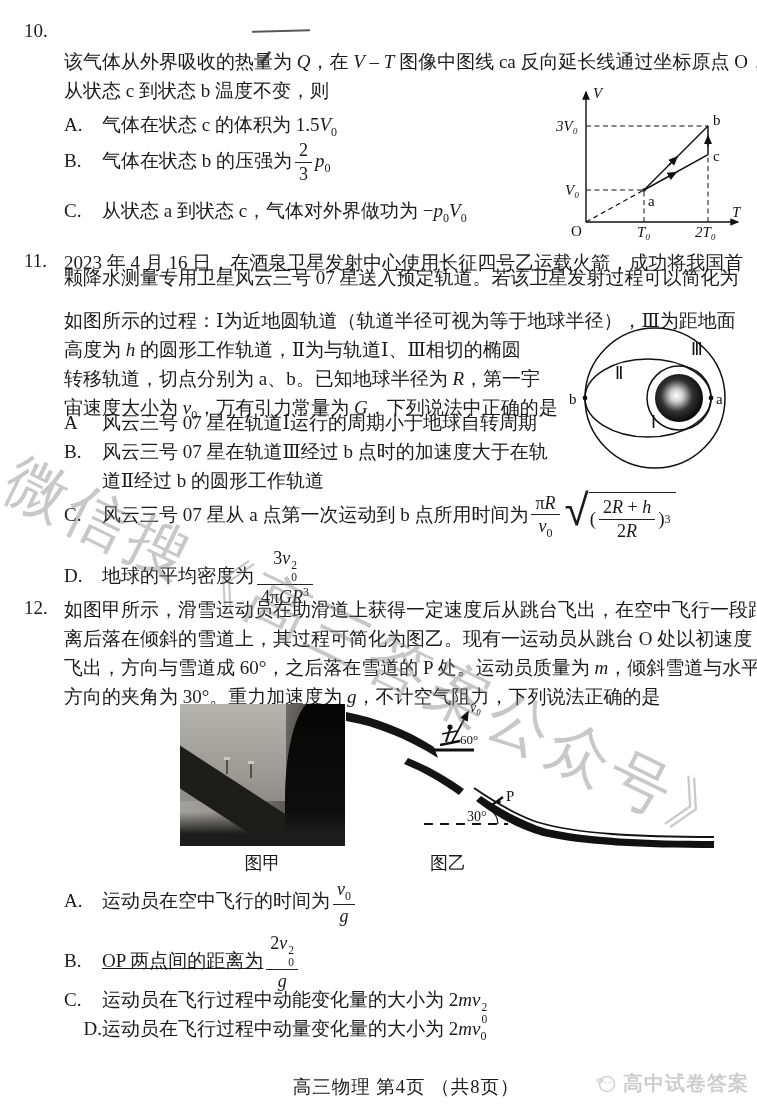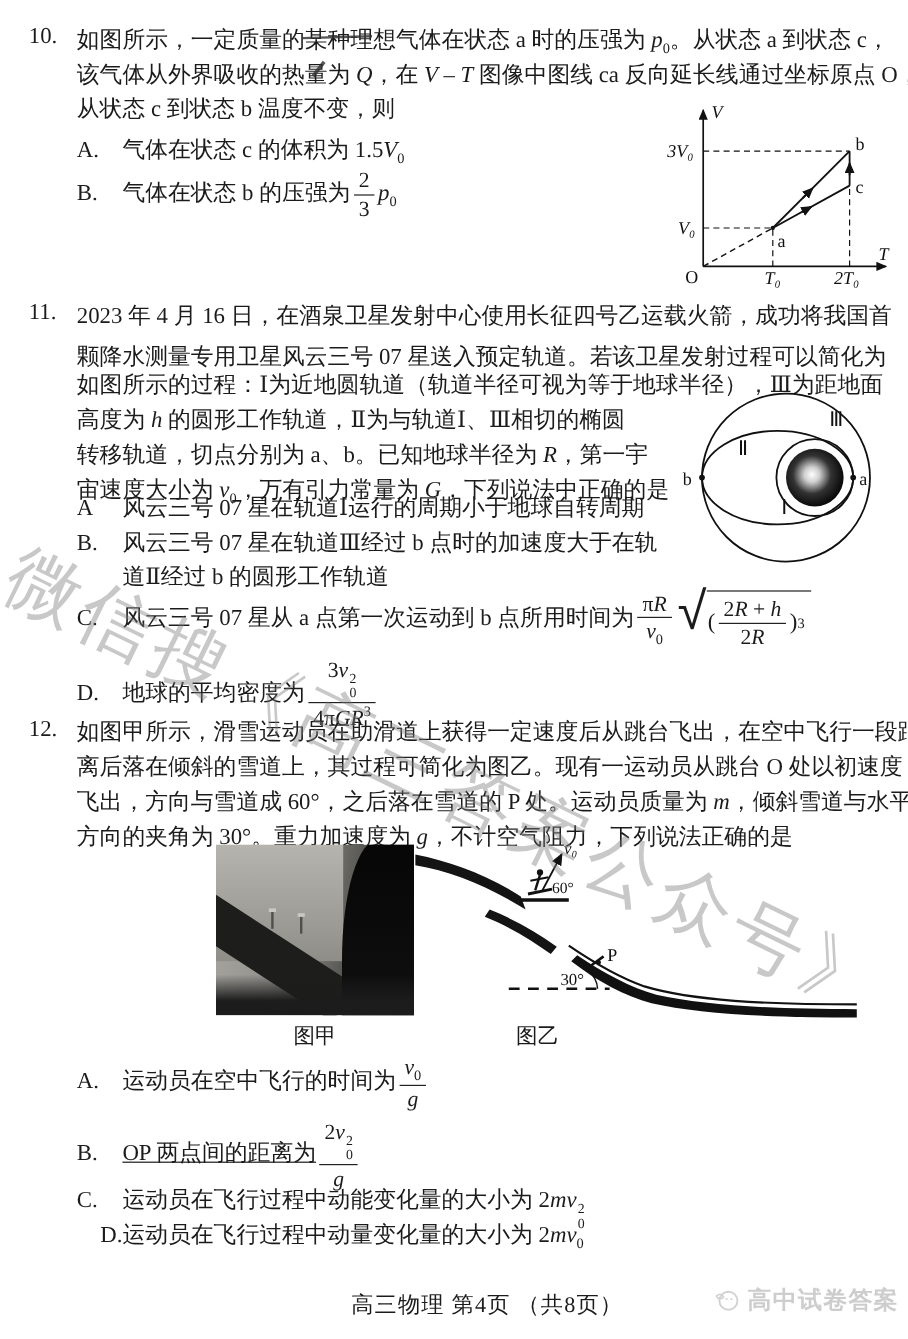--- a/index.html
+++ b/index.html
@@ -52,31 +52,33 @@
 
 <div class="page">
 
   <div class="watermark">微信搜《高三答案公众号》</div>
 
   <div class="art" style="left:252px;top:30px;width:58px;height:2px;transform:rotate(-1.5deg);opacity:.8;"></div>
   <div class="art" style="left:264px;top:50px;width:3px;height:15px;transform:rotate(38deg);opacity:.8;"></div>
 
   <div class="q" style="left:24px;top:20px;width:712px;height:232px;">
     <div class="qnum">10.</div>
-    <div class="row" style="top:0;">如图所示，一定质量的某种理想气体在状态 a 时的压强为 <span class="var">p</span><sub>0</sub>。从状态 a 到状态 c，</div>
     <div class="row" style="top:29px;">该气体从外界吸收的热量为 <span class="var">Q</span>，在 <span class="var">V</span> – <span class="var">T</span> 图像中图线 ca 反向延长线通过坐标原点 O，</div>
     <div class="row" style="top:58px;">从状态 c 到状态 b 温度不变，则</div>
     <div class="row" style="top:92px;">
       <span class="opt-label">A.</span><span>气体在状态 c 的体积为 1.5<span class="var">V</span><sub>0</sub></span>
     </div>
     <div class="row" style="top:120px;">
       <span class="opt-label">B.</span><span>气体在状态 b 的压强为<span class="frac">
             <span class="num">2</span>
             <span class="den">3</span>
           </span><span class="var">p</span><sub>0</sub></span>
+    </div>
+    <div class="row" style="top:178px;">
+      <span class="opt-label">C.</span><span>从状态 a 到状态 c，气体对外界做功为 −<span class="var">p</span><sub>0</sub><span class="var">V</span><sub>0</sub></span>
     </div>
   </div>
 
   <div class="figure" style="left:536px;top:80px;">
     <svg width="218" height="162" viewBox="0 0 218 162">
       <defs>
         <marker id="ah" markerWidth="8" markerHeight="7" refX="5.5" refY="2.75" orient="auto">
           <path d="M0,0 L6.5,2.75 L0,5.5 Z" fill="#111"></path>
         </marker>
       </defs>
@@ -103,21 +105,21 @@
       <text class="it" x="159" y="157">2T₀</text>
       <text x="112" y="126">a</text>
       <text x="177" y="45">b</text>
       <text x="177" y="81">c</text>
     </svg>
   </div>
 
   <div class="q" style="left:24px;top:250px;width:712px;height:352px;">
     <div class="qnum">11.</div>
     <div class="row" style="top:0;">2023 年 4 月 16 日，在酒泉卫星发射中心使用长征四号乙运载火箭，成功将我国首</div>
-    <div class="row" style="top:34px;">颗降水测量专用卫星风云三号 07 星送入预定轨道。若该卫星发射过程可以简化为</div>
+    <div class="row" style="top:15px;">颗降水测量专用卫星风云三号 07 星送入预定轨道。若该卫星发射过程可以简化为</div>
     <div class="row" style="top:87px;">高度为 <span class="var">h</span> 的圆形工作轨道，Ⅱ为与轨道Ⅰ、Ⅲ相切的椭圆</div>
     <div class="row" style="top:58px;">如图所示的过程：Ⅰ为近地圆轨道（轨道半径可视为等于地球半径），Ⅲ为距地面</div>
     <div class="row" style="top:116px;">转移轨道，切点分别为 a、b。已知地球半径为 <span class="var">R</span>，第一宇</div>
     <div class="row" style="top:145px;">宙速度大小为 <span class="var">v</span><sub>0</sub>，万有引力常量为 <span class="var">G</span>，下列说法中正确的是</div>
 
     <div class="row" style="top:160px;">
       <span class="opt-label">A</span><span>风云三号 07 星在轨道Ⅰ运行的周期小于地球自转周期</span>
     </div>
     <div class="row" style="top:189px;">
       <span class="opt-label">B.</span><span>风云三号 07 星在轨道Ⅲ经过 b 点时的加速度大于在轨</span>

